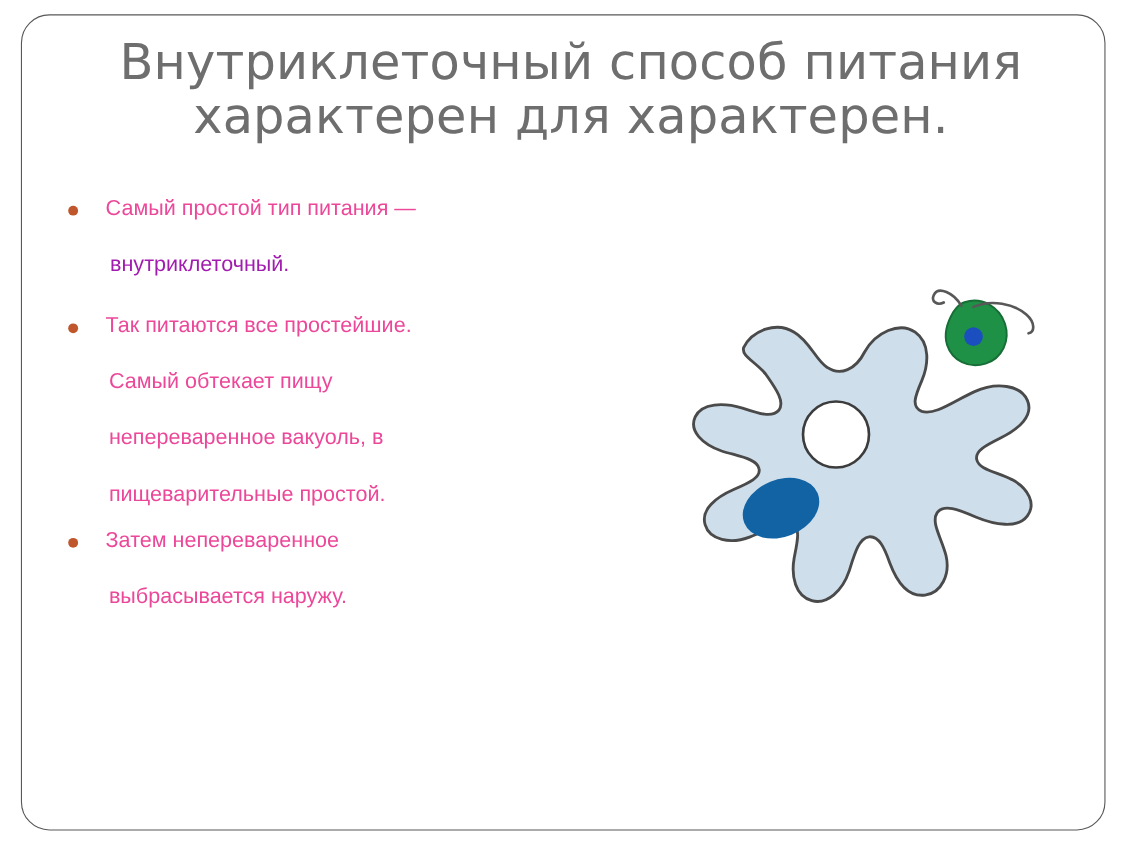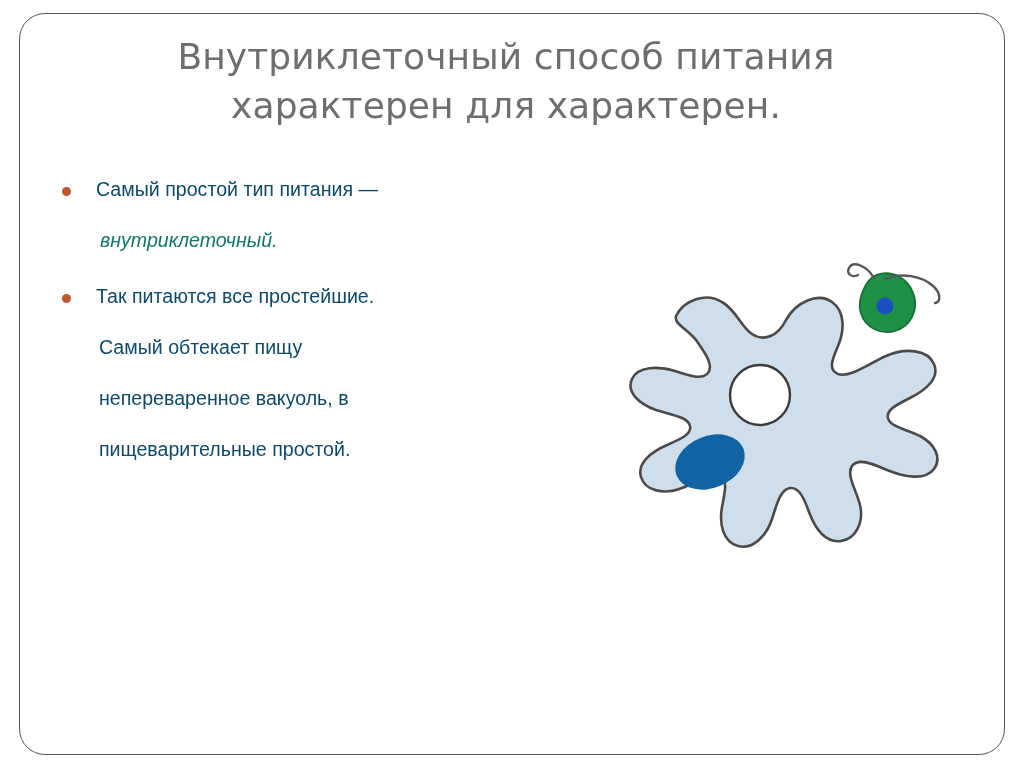--- a/index.html
+++ b/index.html
@@ -31,25 +31,25 @@
     width: 986px;
     height: 742px;
     border: 1.6px solid #585858;
     border-radius: 26px;
     box-sizing: border-box;
     pointer-events: none;
   }
 
   .slide-title {
     position: absolute;
-    left: 61px;
+    left: 74px;
     top: 32px;
     width: 890px;
     color: #6e6e6e;
-    font-size: 36px;
+    font-size: 45px;
     line-height: 49px;
     font-weight: 400;
     letter-spacing: 0.1px;
     text-align: center;
     font-family: "DejaVu Sans", "Liberation Sans", sans-serif;
   }
 
   .body-col {
     position: absolute;
     left: 52px;
@@ -72,36 +72,35 @@
     background: #c0562c;
   }
 
   .bullet-lines {
     margin-left: 44px;
   }
 
   .tline {
     font-size: 19.6px;
     line-height: 26px;
-    color: #0c4a6e;
+    color: #ec4899;
     white-space: nowrap;
     font-family: "Liberation Sans", "DejaVu Sans", sans-serif;
   }
 
   .tline.indent {
     margin-left: 3px;
   }
 
   .tline.spaced {
     margin-top: 25px;
   }
 
   .tline.accent {
-    color: #0f766e;
-    font-style: italic;
+    color: #a21caf;
     font-weight: 400;
     margin-left: 4px;
   }
 
   .bullet-gap-1 { margin-bottom: 30px; }
   .bullet-gap-2 { margin-bottom: 16px; }
 
   .figure {
     position: absolute;
     left: 556px;
@@ -136,20 +135,27 @@
     <div class="bullet-block bullet-gap-2">
       <span class="bullet-dot"></span>
       <div class="bullet-lines">
         <div class="tline">Так питаются все простейшие.</div>
         <div class="tline indent spaced">Самый обтекает пищу</div>
         <div class="tline indent spaced">непереваренное вакуоль, в</div>
         <div class="tline indent spaced">пищеварительные простой.</div>
       </div>
     </div>
 
+    <div class="bullet-block">
+      <span class="bullet-dot"></span>
+      <div class="bullet-lines">
+        <div class="tline"> Затем непереваренное</div>
+        <div class="tline indent spaced">выбрасывается наружу.</div>
+      </div>
+    </div>
 
   </div>
 
   <div class="figure">
     <svg width="420" height="380" viewBox="0 0 420 380" xmlns="http://www.w3.org/2000/svg">
 
       <path d="M 120 58
                C 128 42, 150 34, 166 44
                C 180 52, 186 70, 196 76
                C 208 84, 222 78, 230 62

